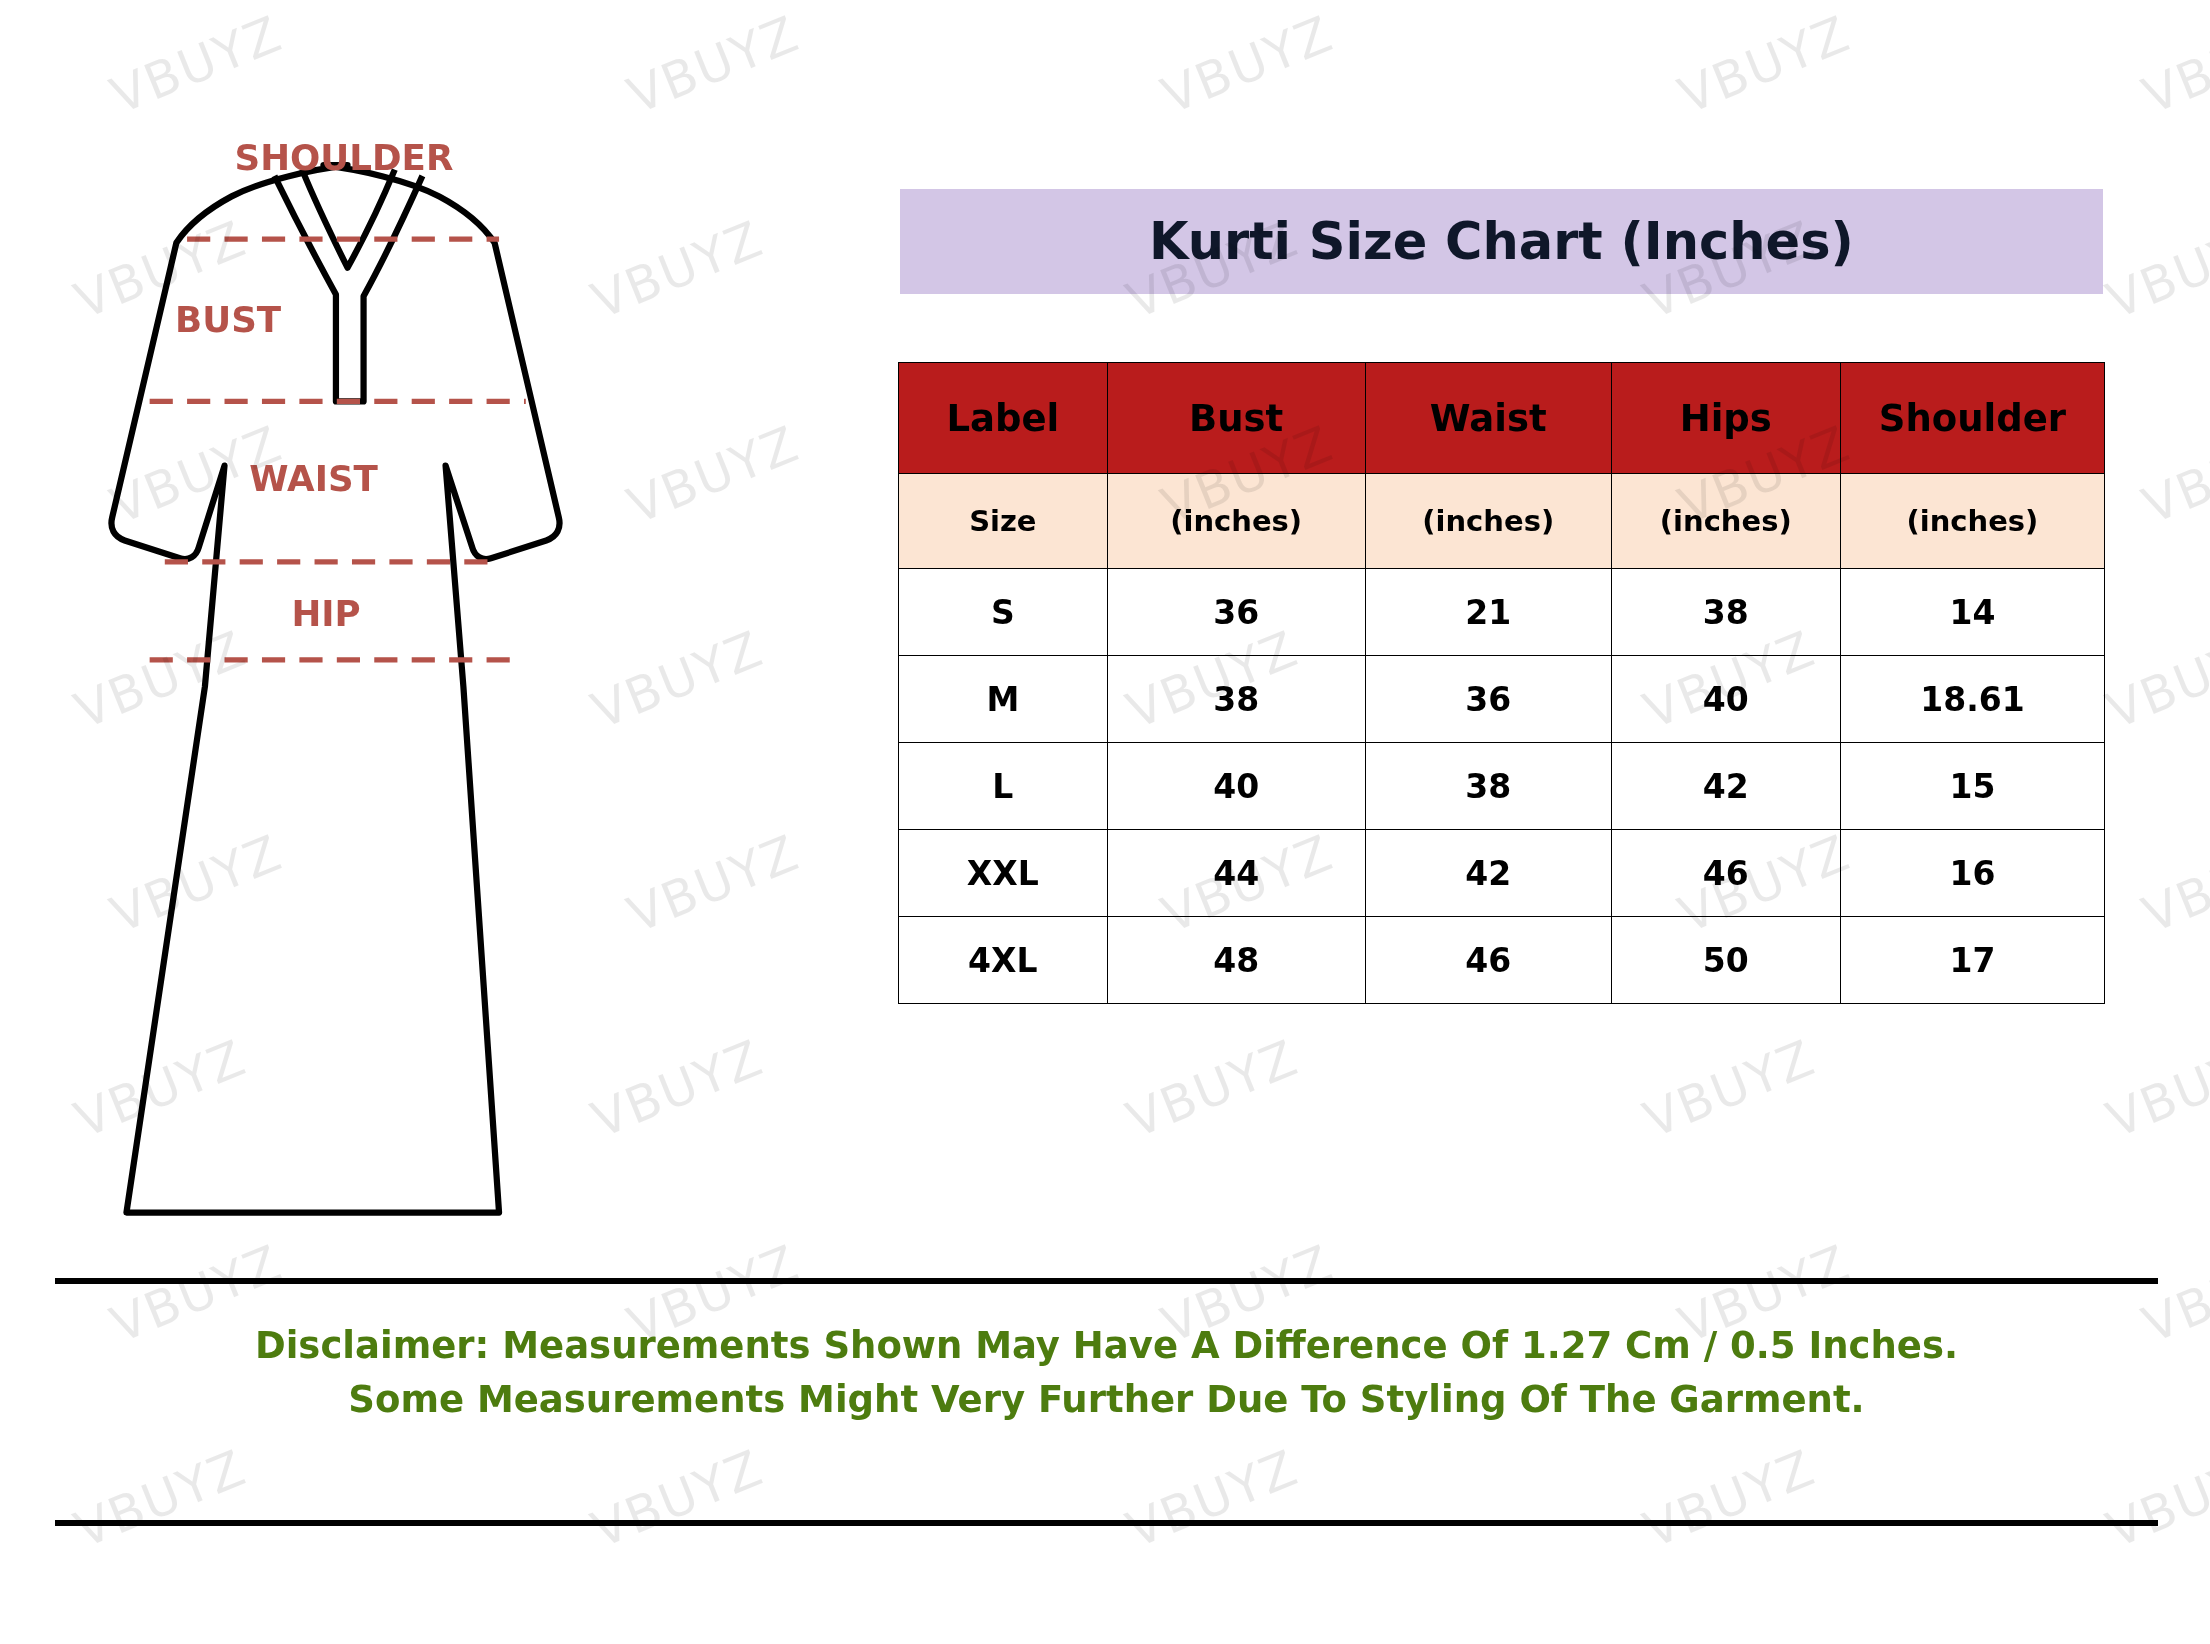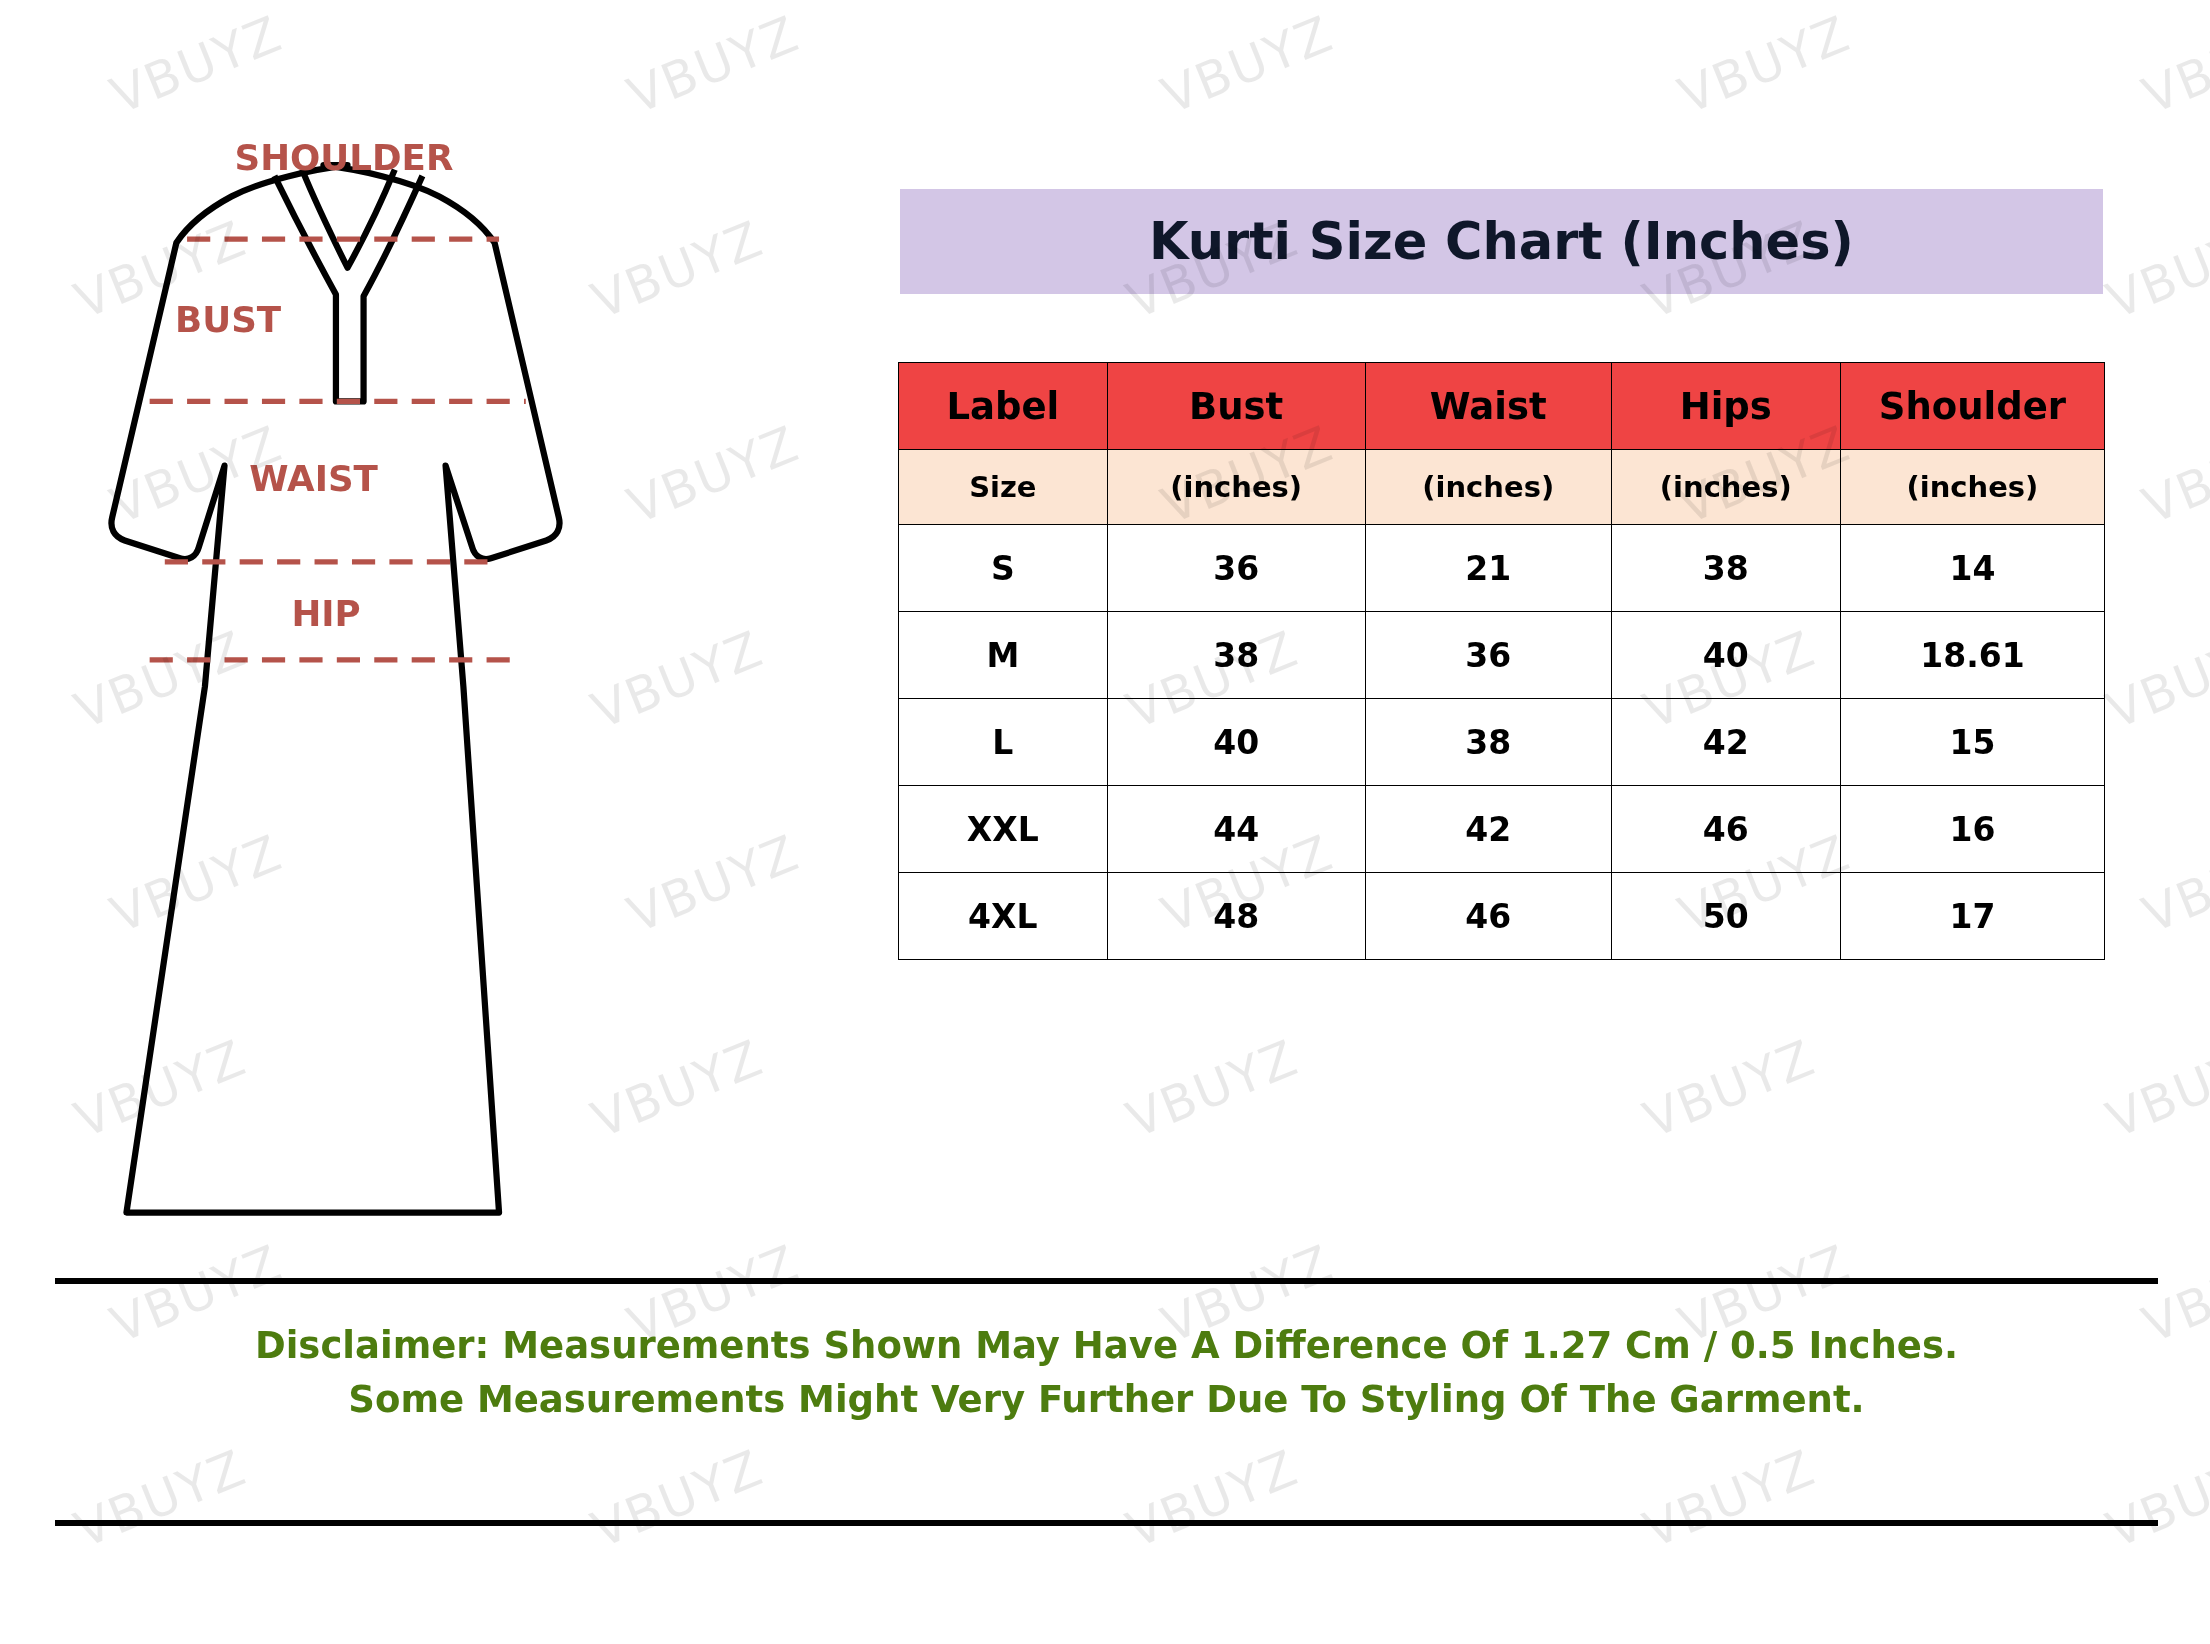--- a/index.html
+++ b/index.html
@@ -78,32 +78,32 @@
     width: 100%;
     table-layout: fixed;
   }
   table.size-table td,
   table.size-table th {
     border: 1.8px solid #000000;
     text-align: center;
     color: #000000;
   }
   tr.hdr-main th {
-    background: #ef4444;
+    background: #b91c1c;
     font-size: 37px;
     font-weight: bold;
     height: 86px;
-    padding: 0;
+    padding: 12px;
   }
   tr.hdr-sub td {
     background: #fce5d3;
     font-size: 29px;
     font-weight: bold;
     height: 66px;
-    padding: 4px;
+    padding: 14px;
   }
   tr.data-row td {
     background: #ffffff;
     font-size: 33px;
     font-weight: bold;
     height: 86px;
     padding: 0;
   }
   col.c-label { width: 17.3%; }
   col.c-bust { width: 21.4%; }

